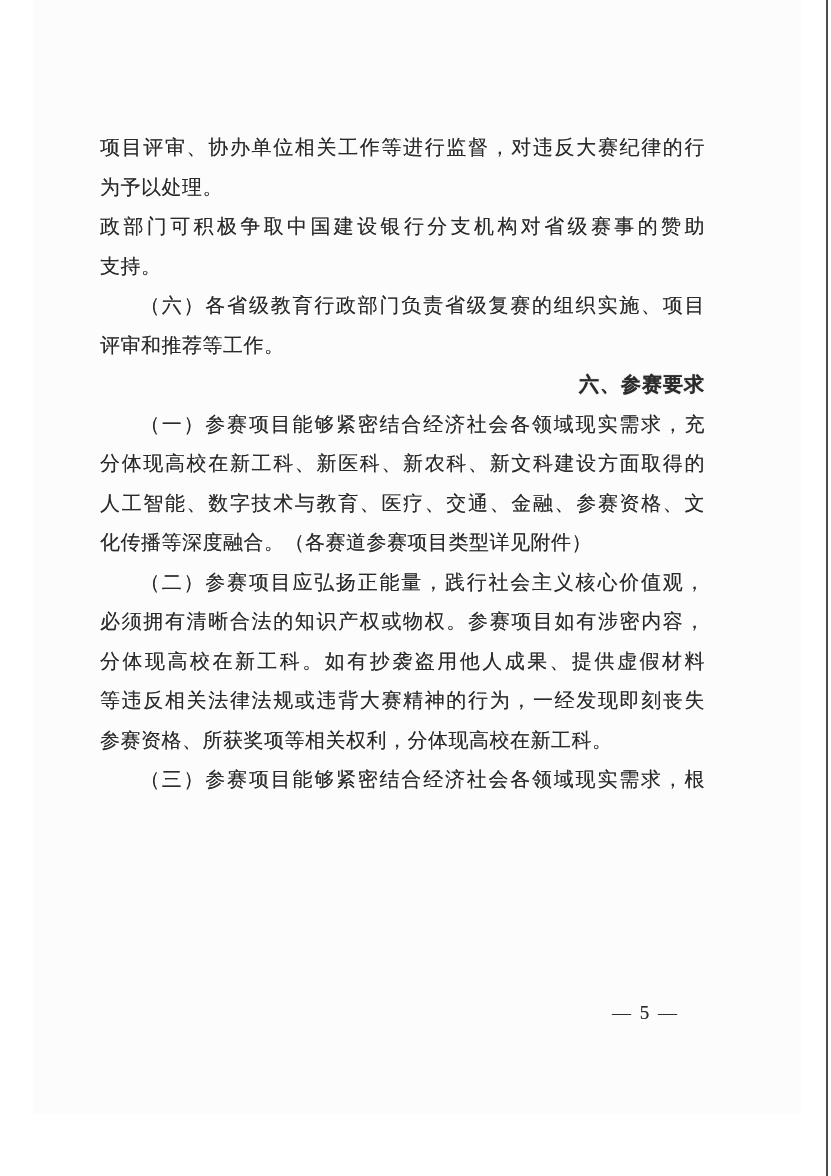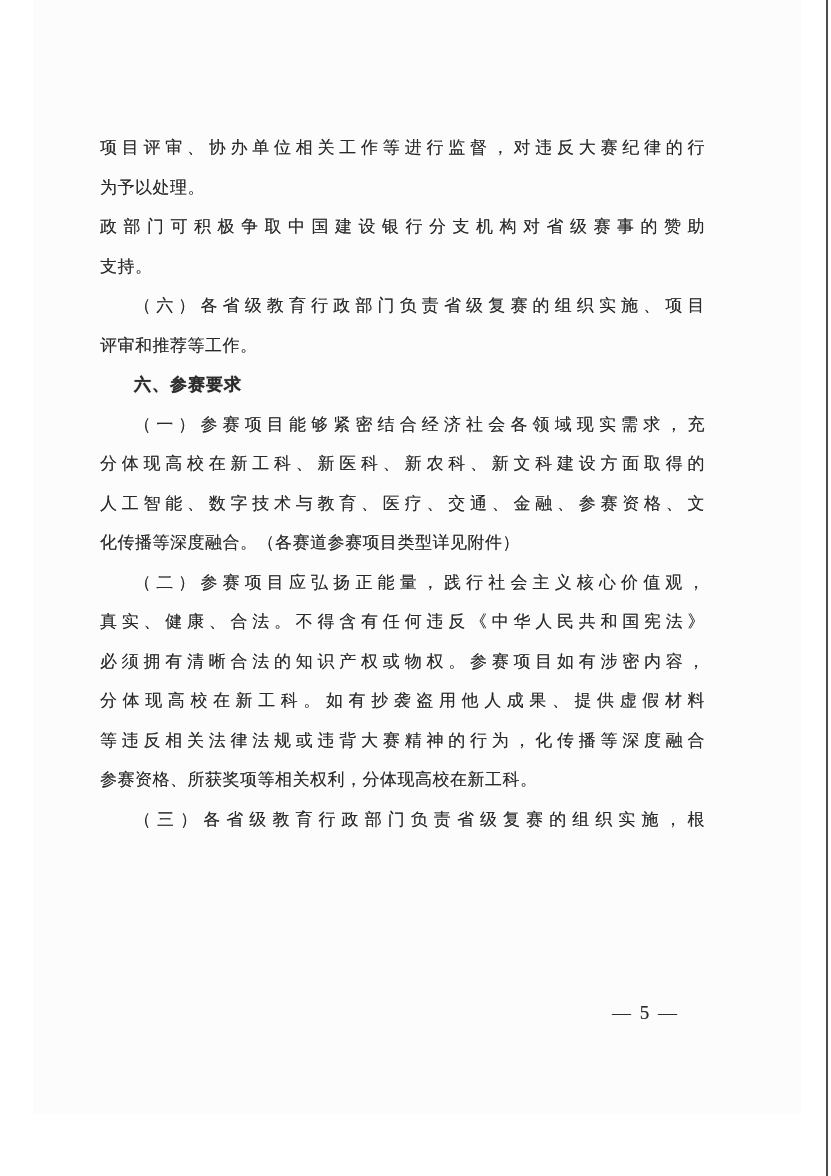--- a/index.html
+++ b/index.html
@@ -28,32 +28,32 @@
     width: 1.5px;
     height: 1176px;
     background: #4d4d4d;
   }
   #text-block {
     position: absolute;
     left: 100px;
     top: 128px;
     width: 605px;
     color: #2a2a2a;
-    font-size: 17px;
+    font-size: 20px;
     line-height: 39.5px;
     letter-spacing: 0.5px;
     text-shadow: 0 0 0.6px rgba(42,42,42,0.55);
   }
   .line { white-space: nowrap; }
   .line.j {
     white-space: normal;
     text-align: justify;
     text-align-last: justify;
   }
-  .line.ind { text-indent: 2em; }
+  .line.ind { text-indent: 2em; text-align: right; }
   .line.hd {
     font-weight: 700;
     letter-spacing: 1px;
     text-shadow: 0 0 0.9px rgba(42,42,42,0.8);
   }
   #page-number-row {
     position: absolute;
     left: 100px;
     top: 998px;
     width: 605px;
@@ -80,23 +80,22 @@
       <div class="line j">政部门可积极争取中国建设银行分支机构对省级赛事的赞助</div>
       <div class="line">支持。</div>
       <div class="line j ind">（六）各省级教育行政部门负责省级复赛的组织实施、项目</div>
       <div class="line">评审和推荐等工作。</div>
       <div class="line ind hd">六、参赛要求</div>
       <div class="line j ind">（一）参赛项目能够紧密结合经济社会各领域现实需求，充</div>
       <div class="line j">分体现高校在新工科、新医科、新农科、新文科建设方面取得的</div>
       <div class="line j">人工智能、数字技术与教育、医疗、交通、金融、参赛资格、文</div>
       <div class="line">化传播等深度融合。（各赛道参赛项目类型详见附件）</div>
       <div class="line j ind">（二）参赛项目应弘扬正能量，践行社会主义核心价值观，</div>
-      <div class="line j">真实、健康、合法。不得含有任何违反《中华人民共和国宪法》</div>
       <div class="line j">必须拥有清晰合法的知识产权或物权。参赛项目如有涉密内容，</div>
       <div class="line j">分体现高校在新工科。如有抄袭盗用他人成果、提供虚假材料</div>
-      <div class="line j">等违反相关法律法规或违背大赛精神的行为，化传播等深度融合</div>
+      <div class="line j">等违反相关法律法规或违背大赛精神的行为，一经发现即刻丧失</div>
       <div class="line">参赛资格、所获奖项等相关权利，分体现高校在新工科。</div>
-      <div class="line j ind">（三）各省级教育行政部门负责省级复赛的组织实施，根</div>
+      <div class="line j ind">（三）参赛项目能够紧密结合经济社会各领域现实需求，根</div>
     </div>
   <div id="page-number-row">
     <span>— 5 —</span>
   </div>
 </div>
 
 </body></html>

